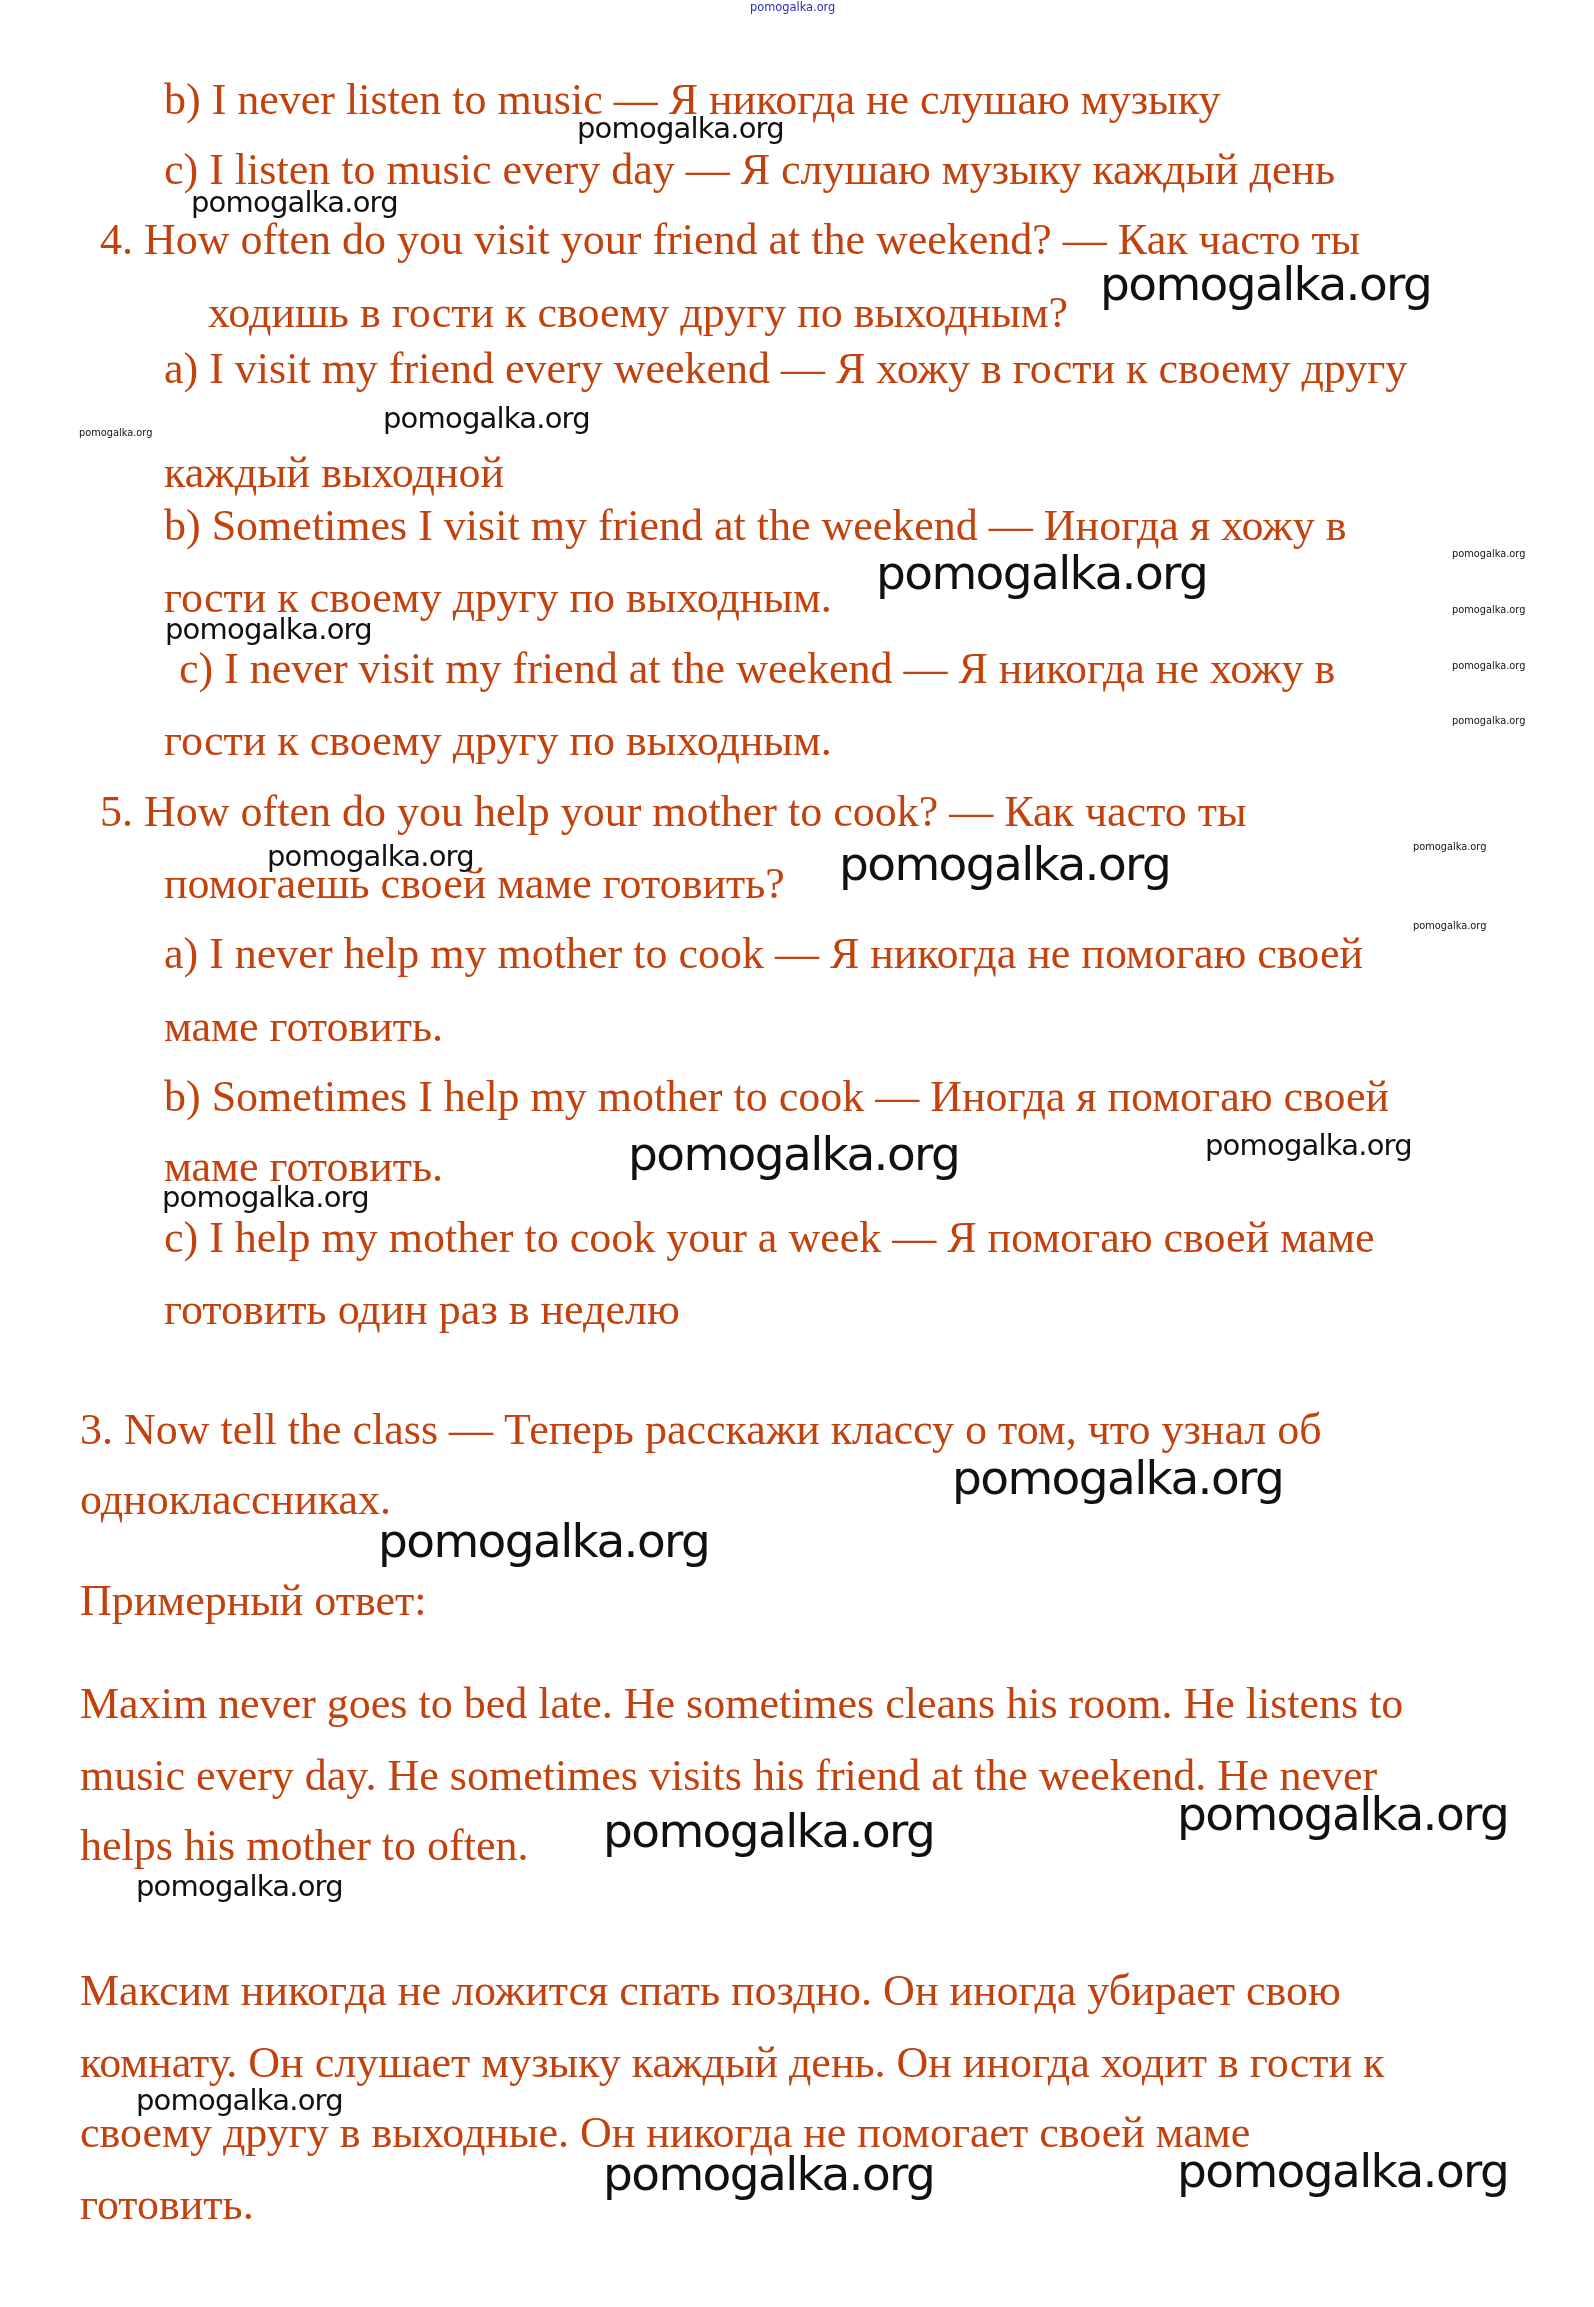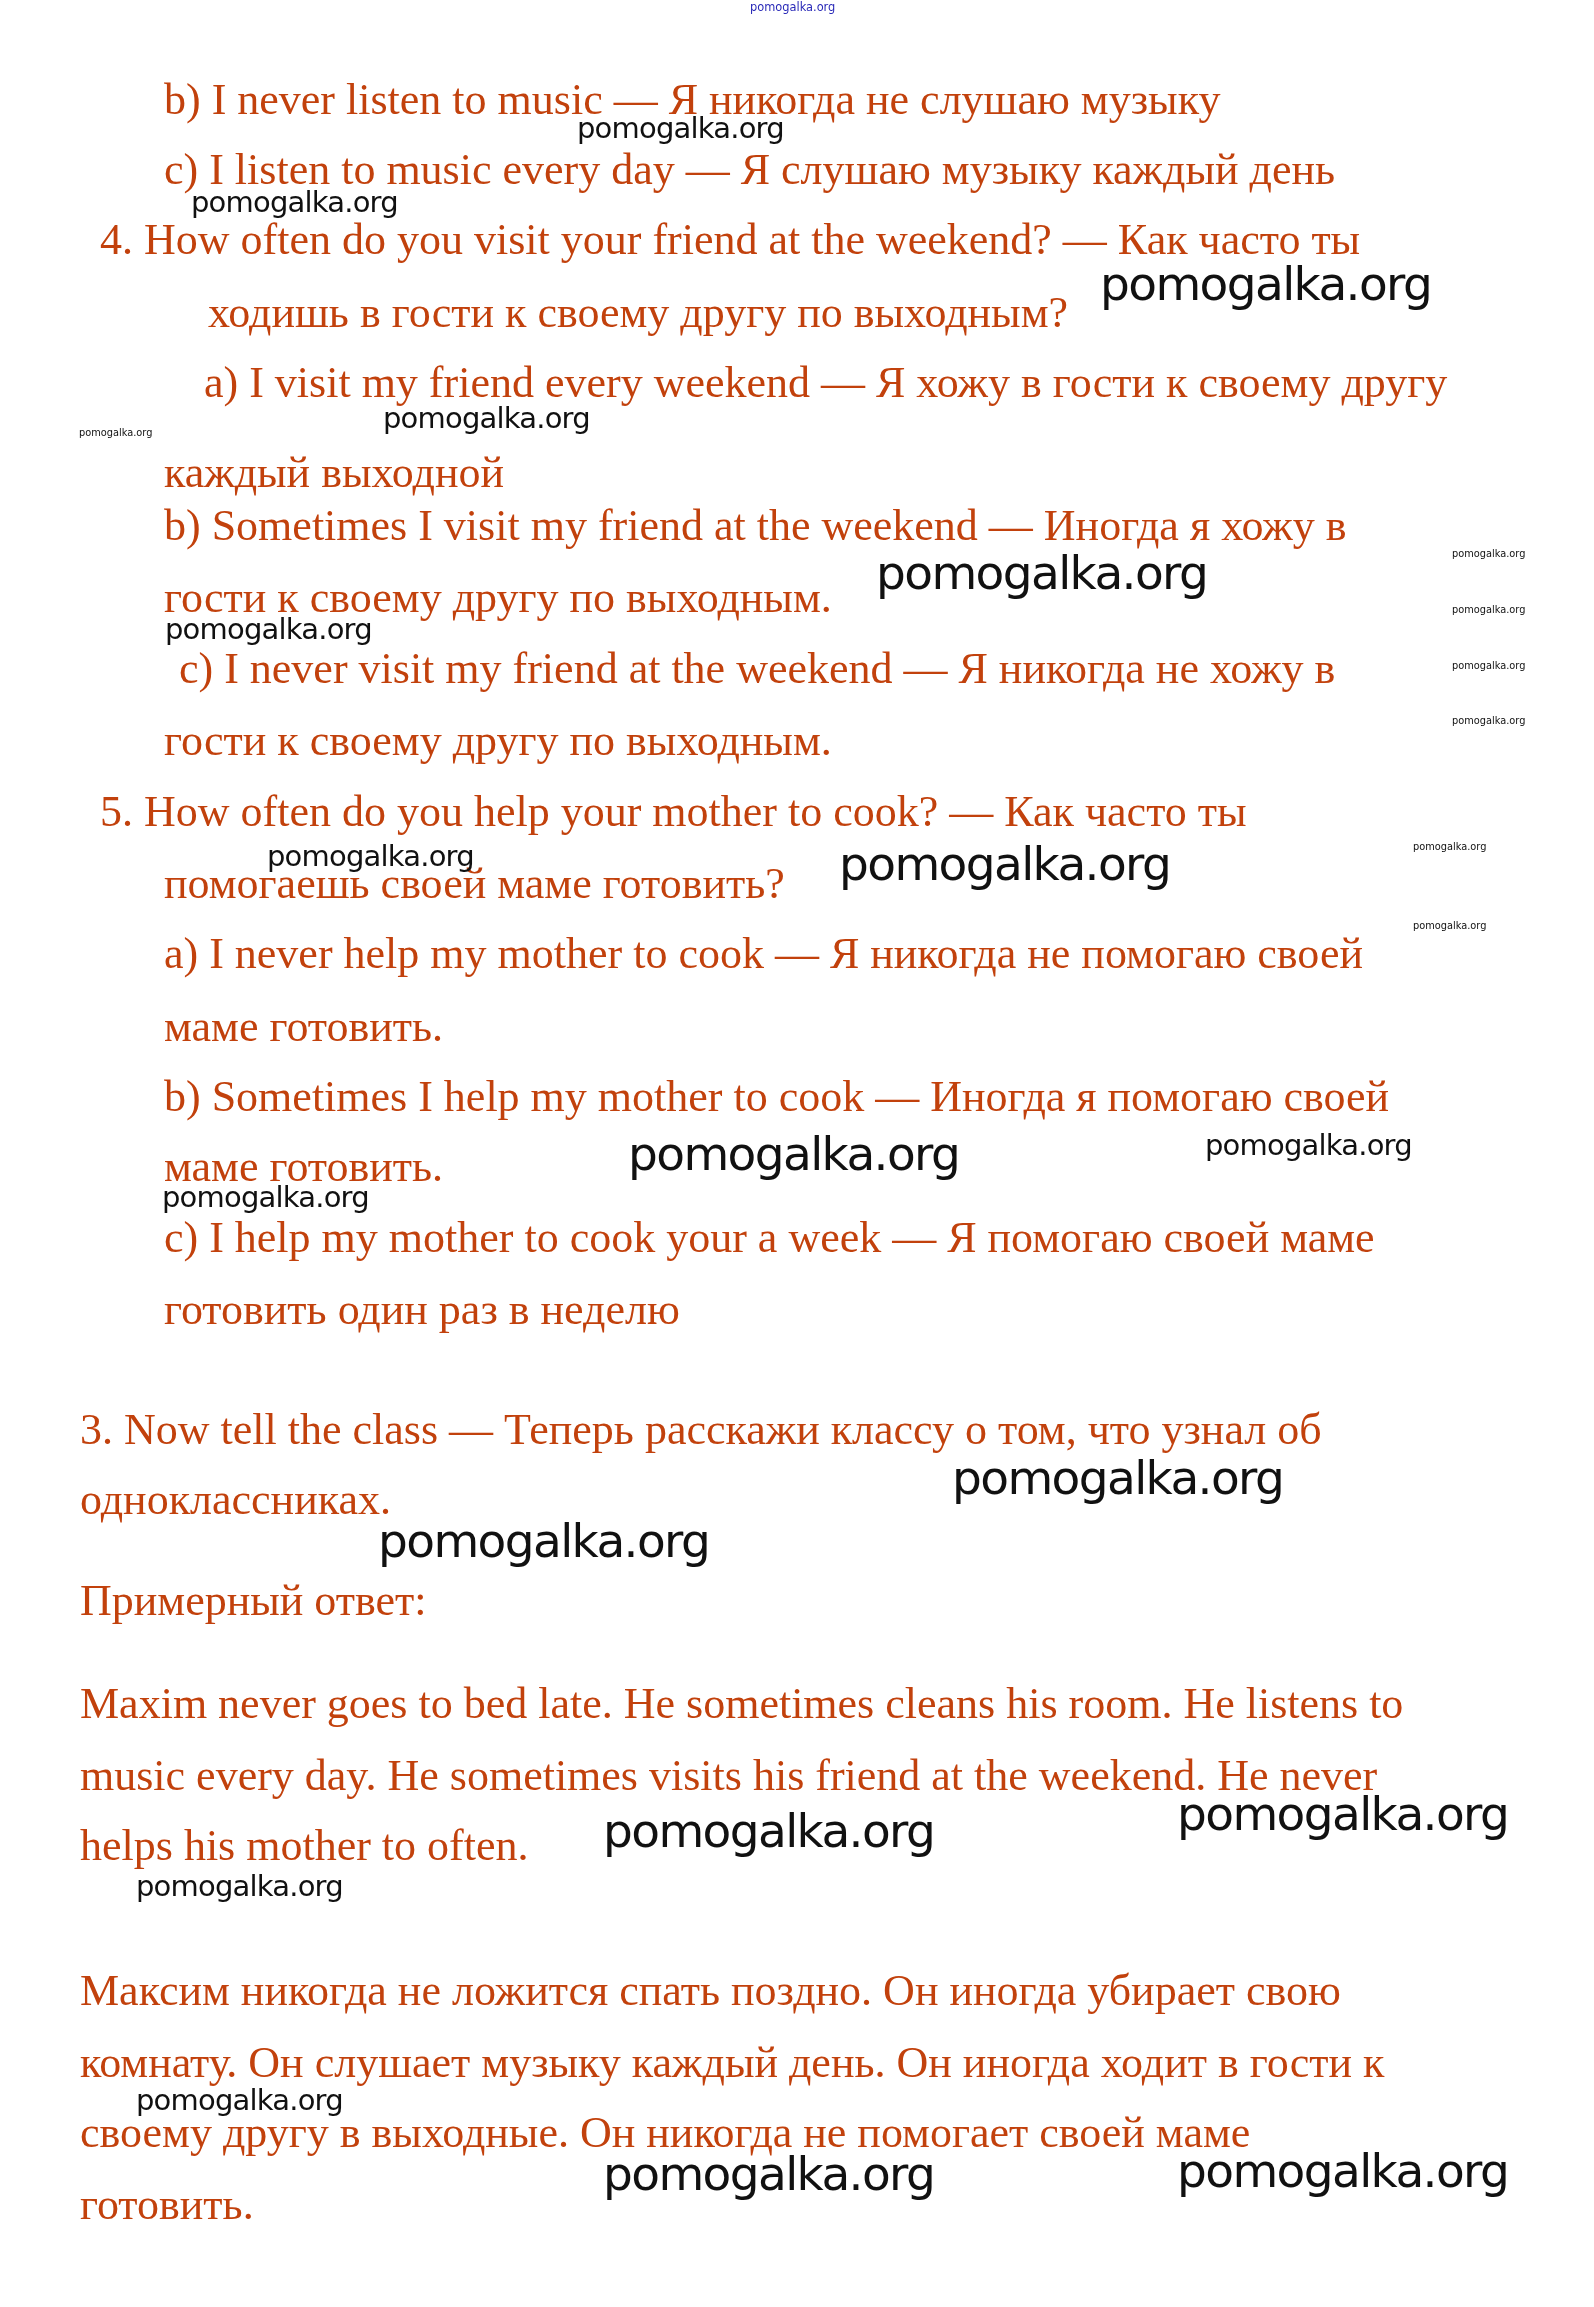--- a/index.html
+++ b/index.html
@@ -14,21 +14,21 @@
 </head>
 <body>
 
 <div id="page">
   <div class="wm wm-top" style="left:750px;top:1.6px;">pomogalka.org</div>
   <div id="lines">
       <div class="line" style="left: 164px; top: 78px;">b) I never listen to music — Я никогда не слушаю музыку</div>
       <div class="line" style="left: 164px; top: 148px;">c) I listen to music every day — Я слушаю музыку каждый день</div>
       <div class="line" style="left: 100px; top: 218px;">4.  How often do you visit your friend at the weekend? — Как часто ты</div>
       <div class="line" style="left: 164px; top: 291px; margin-left: 44px;">ходишь в гости к своему другу по выходным?</div>
-      <div class="line" style="left: 164px; top: 361px; margin-left: 40px;">a) I visit my friend every weekend — Я хожу в гости к своему другу</div>
+      <div class="line" style="left: 164px; top: 347px;">a) I visit my friend every weekend — Я хожу в гости к своему другу</div>
       <div class="line" style="left: 164px; top: 451px;">каждый выходной</div>
       <div class="line" style="left: 164px; top: 504px;">b) Sometimes I visit my friend at the weekend — Иногда я хожу в</div>
       <div class="line" style="left: 164px; top: 576px;">гости к своему другу по выходным.</div>
       <div class="line" style="left: 179px; top: 647px;">c) I never visit my friend at the weekend — Я никогда не хожу в</div>
       <div class="line" style="left: 164px; top: 719px;">гости к своему другу по выходным.</div>
       <div class="line" style="left: 100px; top: 790px;">5.  How often do you help your mother to cook? — Как часто ты</div>
       <div class="line" style="left: 164px; top: 862px;">помогаешь своей маме готовить?</div>
       <div class="line" style="left: 164px; top: 932px; font-family: Liberation Serif, serif;">a) I never help my mother to cook — Я никогда не помогаю своей</div>
       <div class="line" style="left: 164px; top: 1005px;">маме готовить.</div>
       <div class="line" style="left: 164px; top: 1075px;">b) Sometimes I help my mother to cook — Иногда я помогаю своей</div>

